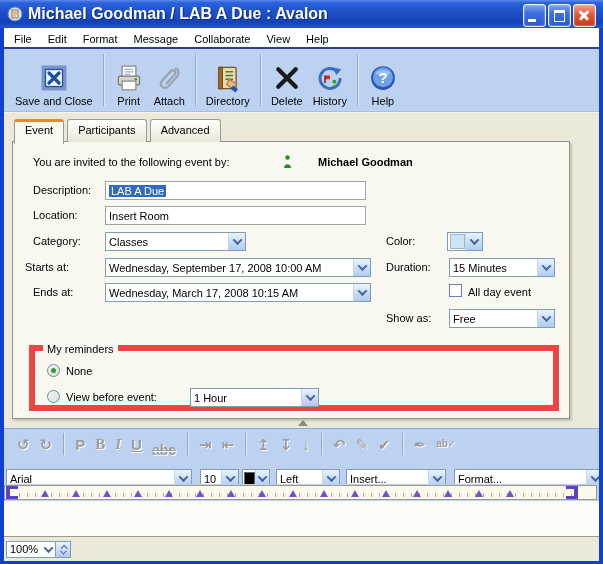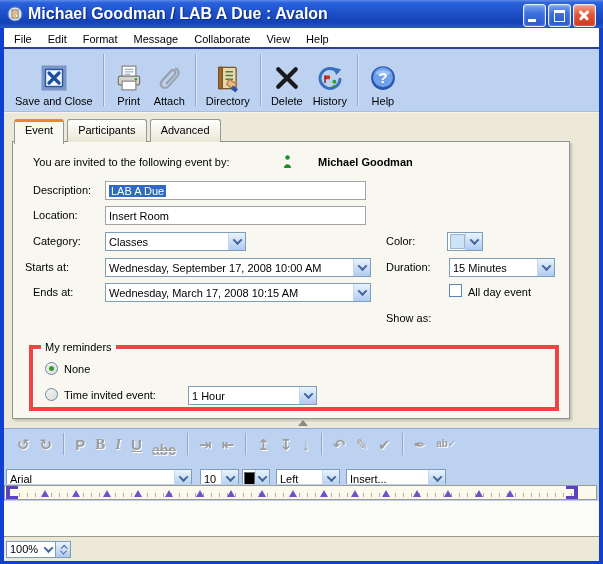--- a/index.html
+++ b/index.html
@@ -41,21 +41,21 @@
   .sel{background:#316AC5;color:#fff;padding:0 2px;}
   .combo{position:absolute;height:19px;background:#fff;border:1px solid #7F9DB9;box-sizing:border-box;display:flex;align-items:center;}
   .combo .val{padding-left:3px;white-space:nowrap;overflow:hidden;flex:1;}
   .combo .arrowbox{width:16px;align-self:stretch;flex:0 0 auto;margin-left:auto;background:linear-gradient(180deg,#EAF3FD 0%,#CFE1F7 45%,#AECBF0 100%);border-left:1px solid #C5D6EE;display:flex;align-items:center;justify-content:center;}
   .chev{width:5px;height:5px;border-right:2px solid #44659C;border-bottom:2px solid #44659C;transform:rotate(45deg) translate(-1px,-1px);}
   .swatch{width:18px;height:13px;margin-left:2px;border:1px solid #9DB6D0;}
   .checkbox{position:absolute;width:13px;height:13px;background:#fff;border:1px solid #5F83B9;box-sizing:border-box;}
   .radio{position:absolute;width:13px;height:13px;border-radius:50%;background:linear-gradient(135deg,#F4F4F1,#DDDED8);border:1px solid #6A87A8;box-sizing:border-box;}
   .radio .dot{display:none;position:absolute;left:3px;top:3px;width:5px;height:5px;border-radius:50%;background:#2DA12D;}
   .radio.checked .dot{display:block;}
-  .groupbox{position:absolute;left:16px;top:203px;width:530px;height:66px;border:4px solid #ef4444;box-sizing:border-box;box-shadow:inset 1px 1px 0 rgba(255,255,255,.9),1px 1px 0 rgba(255,255,255,.9);}
+  .groupbox{position:absolute;left:16px;top:203px;width:530px;height:66px;border:6px solid #ef4444;box-sizing:border-box;box-shadow:inset 1px 1px 0 rgba(255,255,255,.9),1px 1px 0 rgba(255,255,255,.9);}
   .legend{position:absolute;left:8px;top:-8px;background:#F9F8F0;padding:0 4px;}
   
   .splitter{position:absolute;left:0;top:307px;width:595px;height:9px;}
   .splitter .tri{position:absolute;left:294px;top:0;width:0;height:0;border-left:5px solid transparent;border-right:5px solid transparent;border-bottom:6px solid #8A8A82;}
   
   .fmtbar{position:absolute;left:0;top:400px;width:595px;height:31px;background:#BDD2F1;border-top:1px solid #8FA9D6;display:flex;align-items:center;padding-left:8px;box-sizing:border-box;}
   .fmt-ico{color:#9C9C9C;text-shadow:1px 1px 0 rgba(255,255,255,.95);font-size:15px;margin:0 5px;font-weight:bold;line-height:1;}
   [data-name="bold-icon"]{font-family:"Liberation Serif",serif;}
   [data-name="italic-icon"]{font-style:italic;font-family:"Liberation Serif",serif;}
   [data-name="underline-icon"]{text-decoration:underline;}
@@ -252,29 +252,35 @@
           <span class="val">Wednesday, March 17, 2008 10:15 AM</span>
           <span class="arrowbox" data-name="chevron-down-icon">
               <span class="chev"></span>
             </span>
         </div>
 
         <span class="checkbox" style="left:436px;top:142px;" data-name="all-day-checkbox"></span>
         <span class="plabel" style="left:455px;top:144px;" data-name="all-day-label">All day event</span>
 
         <span class="plabel" style="left:373px;top:170px;" data-name="show-as-label">Show as:</span>
+        <div class="combo" style="left:436px;top:167px;width:106px;" data-name="show-as-select">
+          <span class="val">Free</span>
+          <span class="arrowbox" data-name="chevron-down-icon">
+              <span class="chev"></span>
+            </span>
+        </div>
 
         <div class="groupbox" data-name="my-reminders-group">
           <span class="legend" data-name="my-reminders-legend">My reminders</span>
           <span class="radio checked" style="left:12px;top:13px;" data-name="reminder-none-radio">
               <span class="dot"></span>
             </span>
           <span class="plabel" style="left:31px;top:14px;" data-name="reminder-none-label">None</span>
           <span class="radio" style="left:12px;top:39px;" data-name="reminder-time-radio"></span>
-          <span class="plabel" style="left:31px;top:40px;" data-name="reminder-time-label">Time invited event:</span>
+          <span class="plabel" style="left:31px;top:40px;" data-name="reminder-time-label">View before event:</span>
           <div class="combo" style="left:155px;top:37px;width:129px;" data-name="reminder-time-select">
             <span class="val">1 Hour</span>
             <span class="arrowbox" data-name="chevron-down-icon">
                 <span class="chev"></span>
               </span>
           </div>
         </div>
       </div>
 
       <div class="splitter" data-name="pane-splitter">
@@ -327,20 +333,26 @@
           </span>
       </div>
       <div class="combo" style="left:272px;width:64px;" data-name="align-select">
         <span class="val">Left</span>
         <span class="arrowbox" data-name="chevron-down-icon">
             <span class="chev"></span>
           </span>
       </div>
       <div class="combo" style="left:342px;width:100px;" data-name="insert-select">
         <span class="val">Insert...</span>
+        <span class="arrowbox" data-name="chevron-down-icon">
+            <span class="chev"></span>
+          </span>
+      </div>
+      <div class="combo" style="left:450px;width:150px;" data-name="format-select">
+        <span class="val">Format...</span>
         <span class="arrowbox" data-name="chevron-down-icon">
             <span class="chev"></span>
           </span>
       </div>
     </div>
 
     <div class="rulerrow" data-name="ruler-row">
       <div class="ruler" data-name="ruler">
         <span class="ticks" data-name="ruler-ticks"></span>
         <span class="lmarker" data-name="left-margin-marker"></span>

